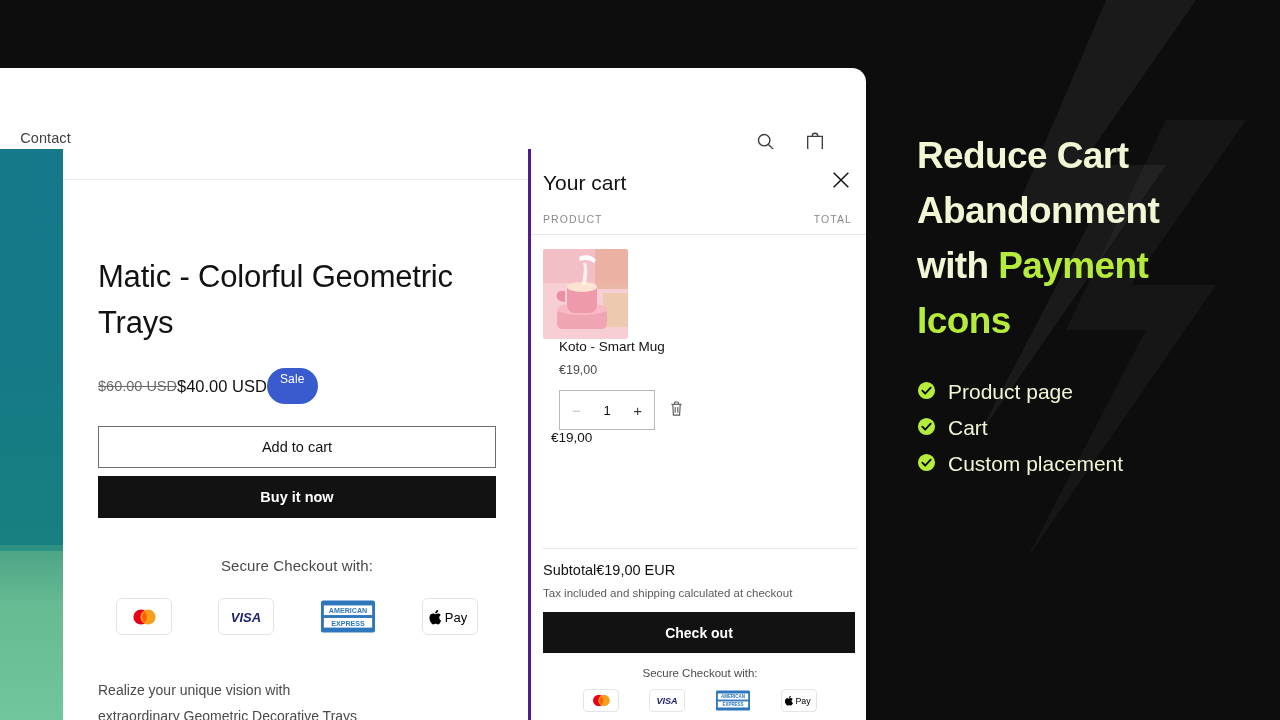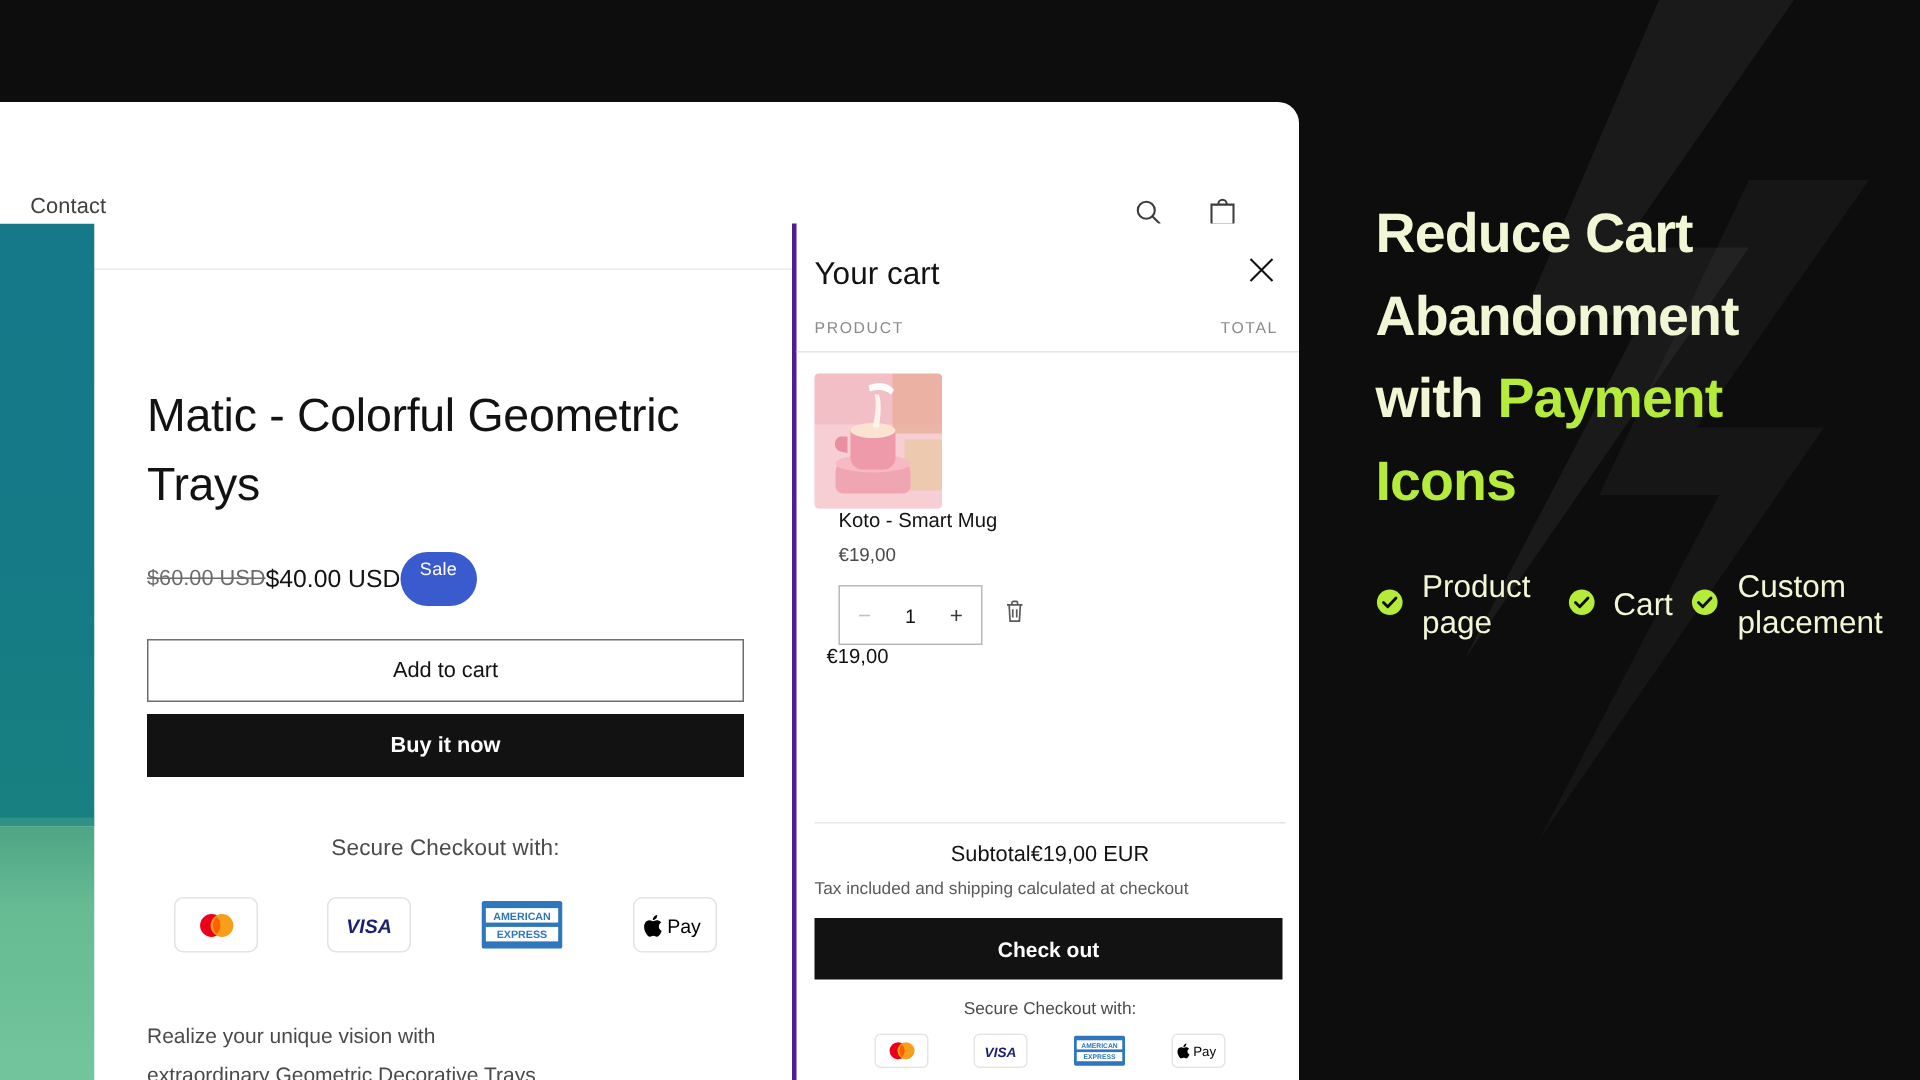--- a/index.html
+++ b/index.html
@@ -109,21 +109,21 @@
     align-items: center; justify-content: space-between; padding: 0 12px;
   }
   .qty-btn { font-size: 15px; color: #c2c2c2; cursor: pointer; user-select: none; }
   .qty-btn.plus { color: #3a3a3a; }
   .qty-val { font-size: 13px; color: #121212; }
   .trash { cursor: pointer; }
   .item-total { font-size: 13.5px; color: #121212; padding-left: 8px; }
 
   .cart-foot { position: absolute; left: 0; bottom: 0; width: 338px; padding: 0 12px 8px; }
   .foot-div { height: 1px; background: #e6e6e6; margin: 0 0 13px; }
-  .subtotal-row { display: flex; justify-content: center; align-items: baseline; }
+  .subtotal-row { display: flex; justify-content: flex-start; align-items: baseline; }
   .subtotal-label { font-size: 14.5px; color: #121212; }
   .subtotal-val { font-size: 14.5px; color: #121212; }
   .tax-note { font-size: 11.5px; color: #5a5a5a; margin-top: 9px; }
   .btn-checkout {
     margin-top: 13px; width: 312px; height: 41px; background: #121212; color: #fff;
     border: none; font-size: 14px; font-weight: bold; display: flex;
     align-items: center; justify-content: center;
     font-family: "Liberation Sans", sans-serif; cursor: pointer;
   }
   .cart-secure-label { text-align: center; font-size: 11.5px; color: #4a4a4a; margin-top: 14px; }
@@ -139,21 +139,21 @@
   .bolt { position: absolute; pointer-events: none; }
   .promo-inner { position: relative; padding: 128px 0 0 51px; }
   .promo-title {
     font-size: 37px; line-height: 55px; font-weight: bold; letter-spacing: -0.6px;
     color: #f1f6d4; max-width: 320px;
   }
   .promo-title .accent { color: #b5ec3c; }
   .promo-sub {
     margin-top: 28px; font-size: 21px; line-height: 33px; color: #f1f6d4; max-width: 300px;
   }
-  .promo-list { margin-top: 32px; display: flex; flex-direction: row; gap: 12px; }
+  .promo-list { margin-top: 32px; display: flex; flex-direction: column; gap: 12px; }
   .promo-li { display: flex; align-items: center; gap: 12px; }
   .promo-li-label { font-size: 21px; color: #f1f6d4; }
 </style>
 </head>
 <body>
 
 <div id="root">
 
   <div class="window">
 

